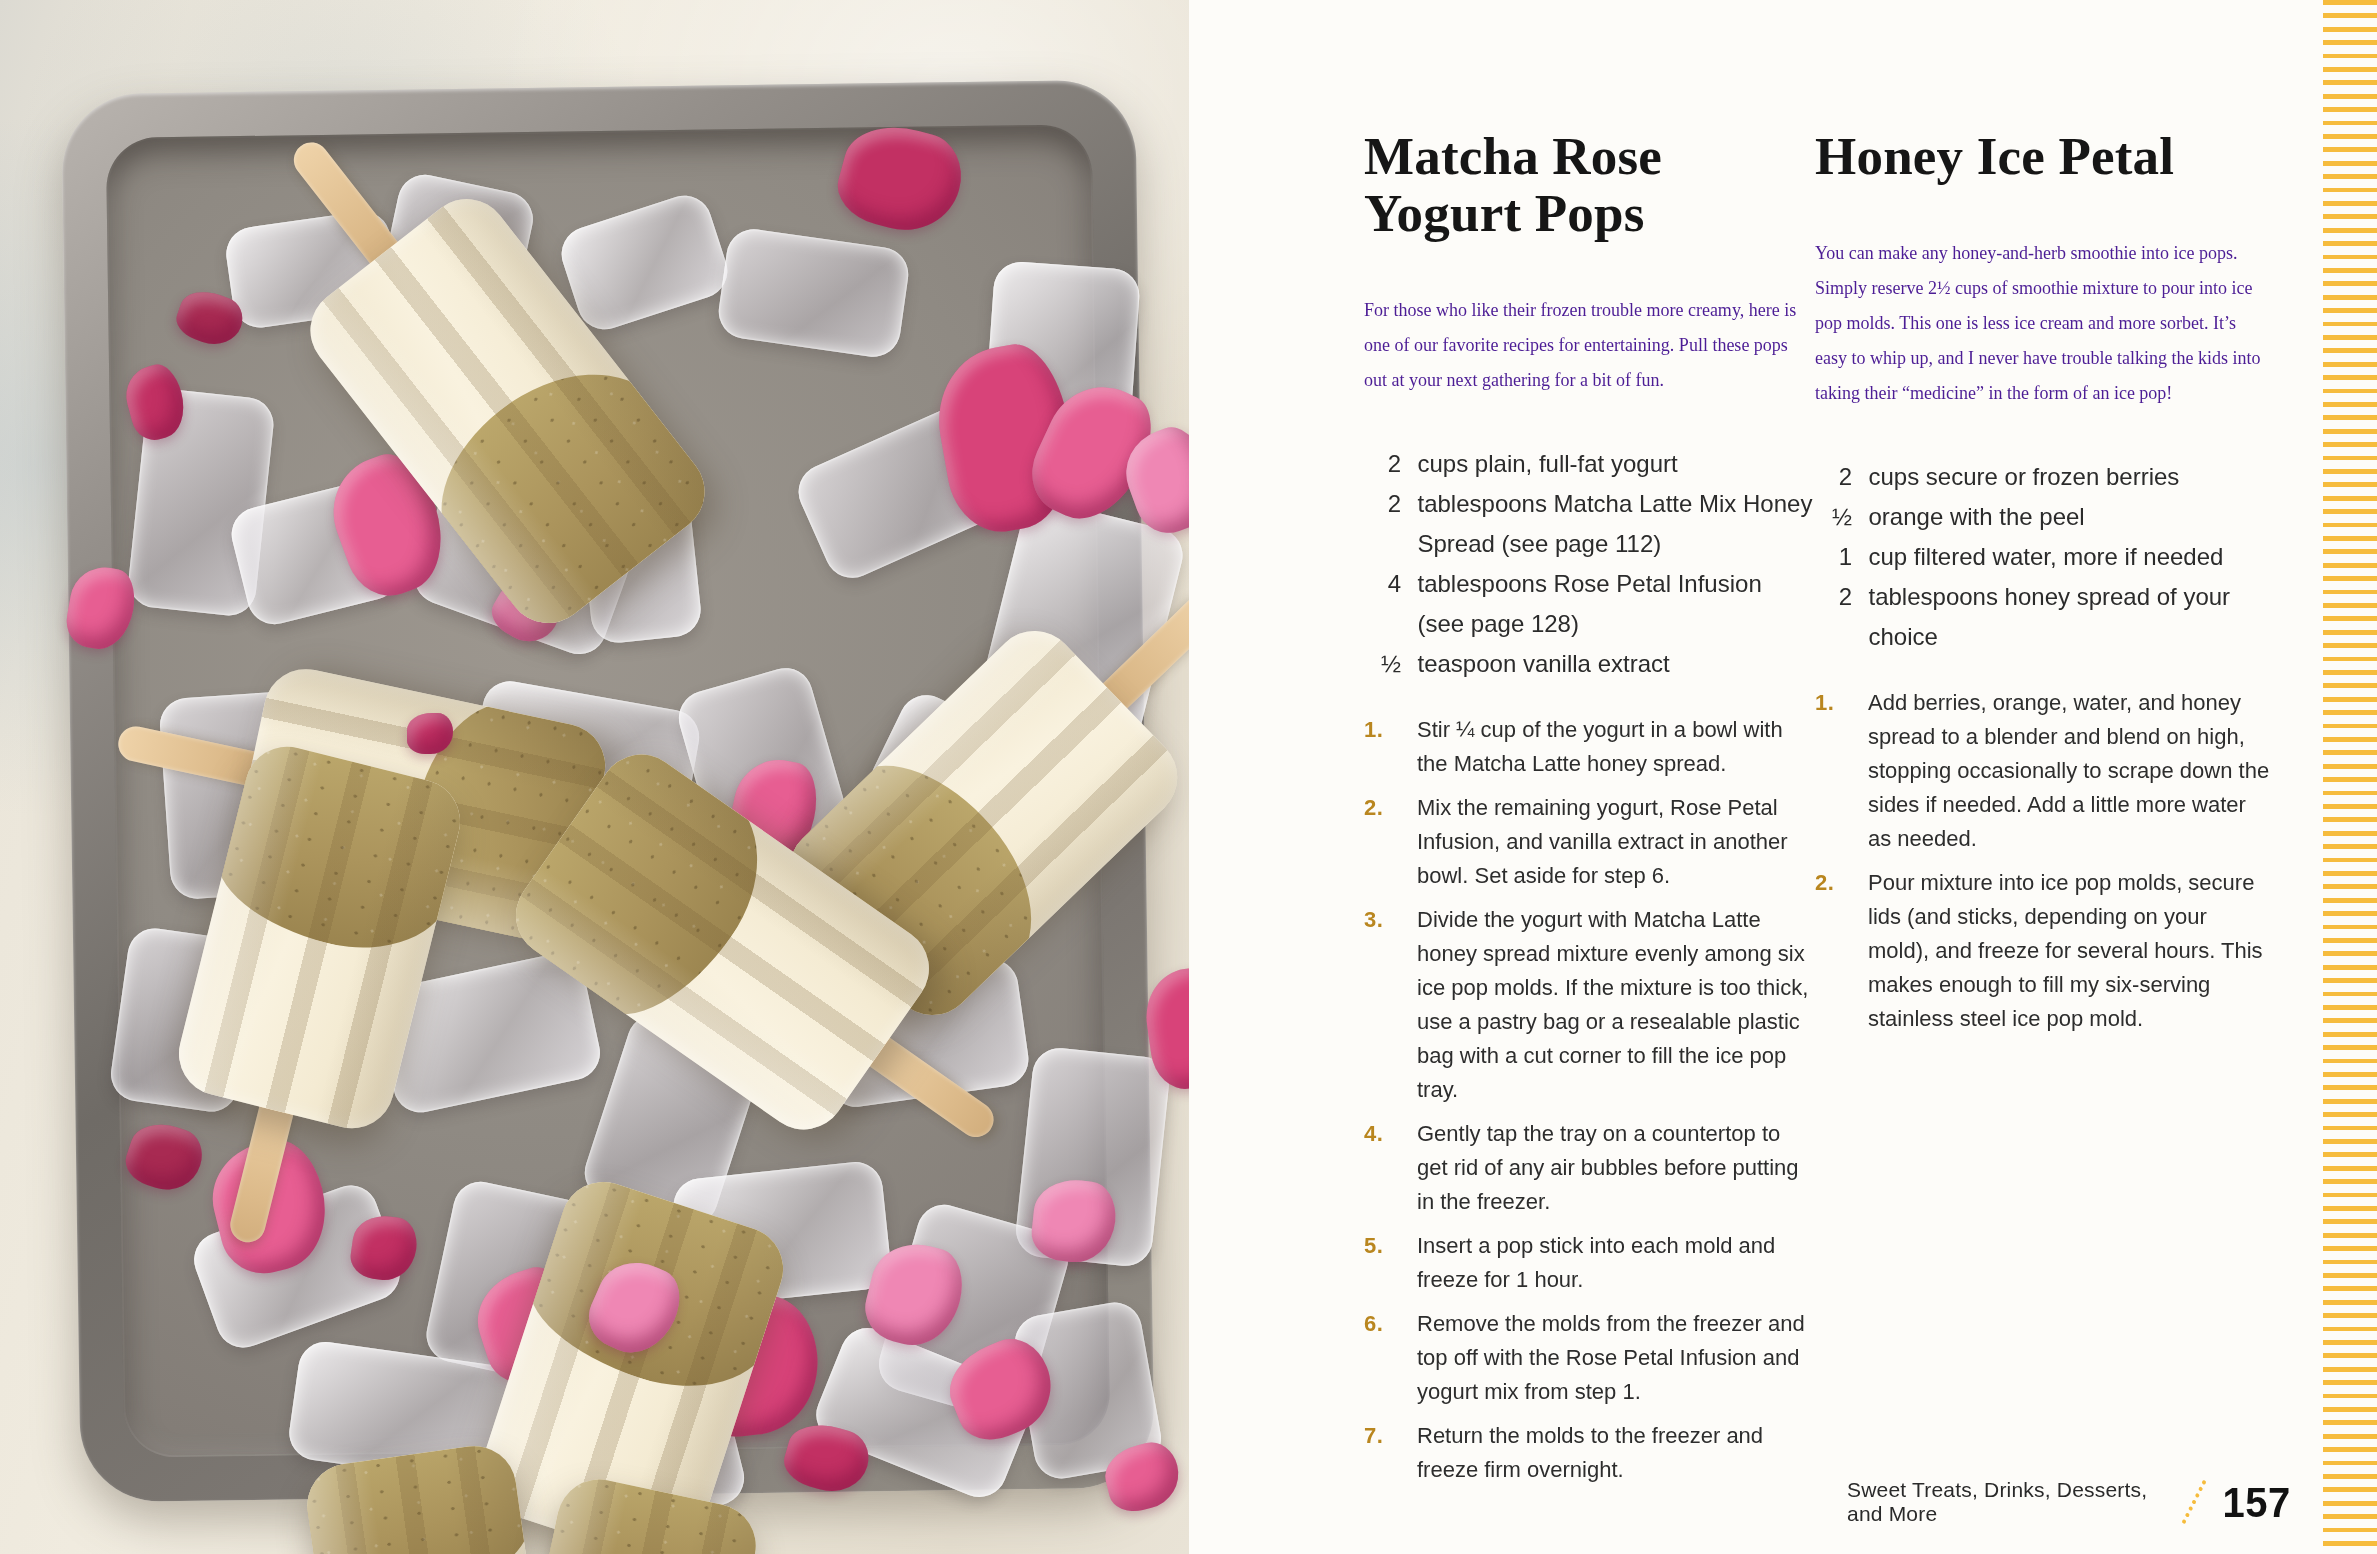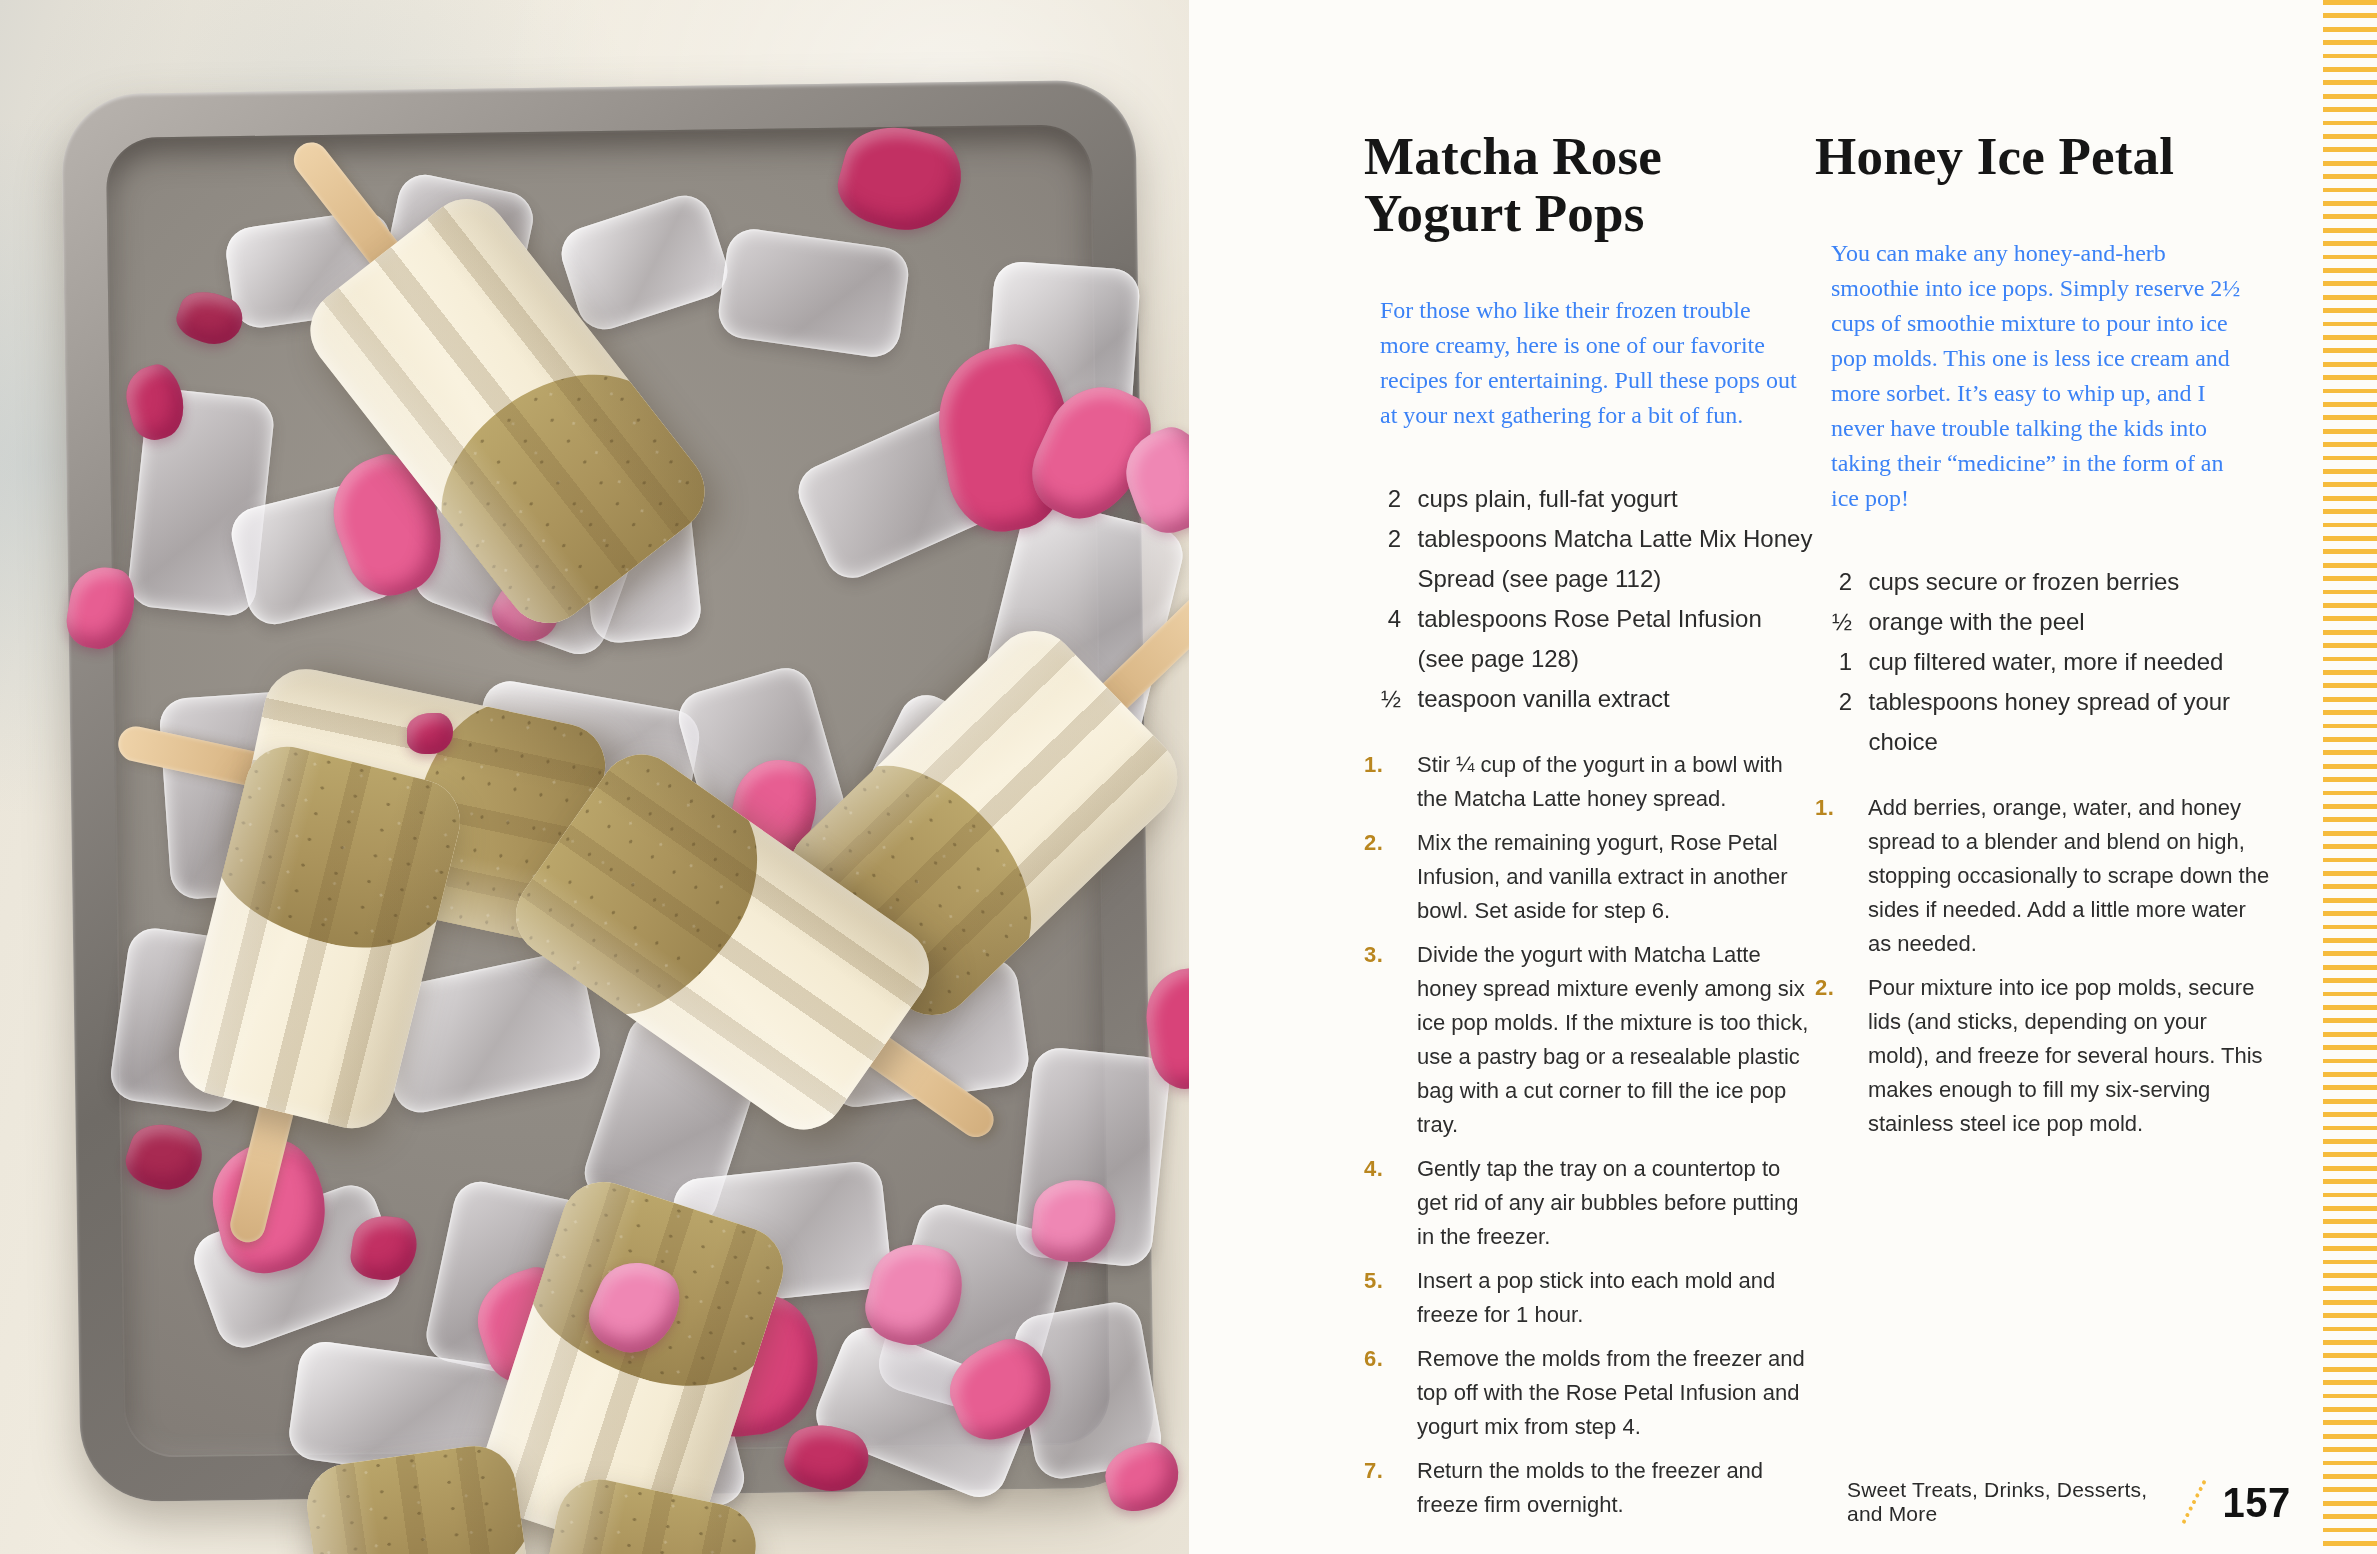--- a/index.html
+++ b/index.html
@@ -48,21 +48,21 @@
     box-shadow:0 4.6px 11px rgba(90,70,45,.32), inset 0 0 5.5px rgba(255,255,255,.4);}
   .stick-top{top:-135px;}
   .stick-bottom{bottom:-135px;}
 
   
   .col{position:absolute;top:128px;color:#1f1f1f;}
   .col1{left:1364px;width:450px;}
   .col2{left:1815px;width:457px;}
   .recipe-title{margin:0;max-width:393px;font-family:"Liberation Serif",serif;font-weight:700;
     font-size:53px;line-height:57px;letter-spacing:0.2px;color:#161616;}
-  .intro{margin:51px 16px 0;font-family:"Liberation Serif",serif;font-size:24px;line-height:35px;color:#3b82f6;}
+  .intro{margin:51px 0 0;font-family:"Liberation Serif",serif;font-size:18px;line-height:35px;color:#4c1d95;}
   .ingredients{margin:46px 0 0;}
   .ing-row{display:grid;grid-template-columns:37px 1fr;column-gap:16.5px;
     font-size:24px;line-height:40px;color:#2b2b2b;}
   .ing-qty{text-align:right;}
   .steps{margin:29px 0 0;}
   .step{display:grid;grid-template-columns:42px 1fr;column-gap:11px;margin:0 0 10px;
     font-size:22px;line-height:34px;color:#2d2d2d;}
   .step-num{font-weight:700;color:var(--accent-gold,#b9861f);letter-spacing:0.5px;}
 
   
@@ -253,21 +253,21 @@
           <span class="step-text">Gently tap the tray on a countertop to get rid of any air bubbles before putting in the freezer.</span>
         </div>
 
         <div class="step">
           <span class="step-num">5.</span>
           <span class="step-text">Insert a pop stick into each mold and freeze for 1 hour.</span>
         </div>
 
         <div class="step">
           <span class="step-num">6.</span>
-          <span class="step-text">Remove the molds from the freezer and top off with the Rose Petal Infusion and yogurt mix from step 4.</span>
+          <span class="step-text">Remove the molds from the freezer and top off with the Rose Petal Infusion and yogurt mix from step 1.</span>
         </div>
 
         <div class="step">
           <span class="step-num">7.</span>
           <span class="step-text">Return the molds to the freezer and freeze firm overnight.</span>
         </div>
       </div>
   </div>
 
   <div class="col col2">

